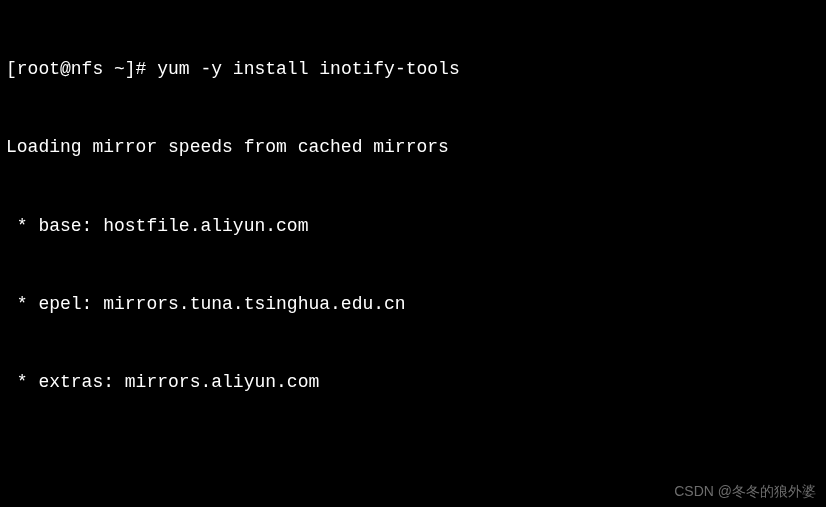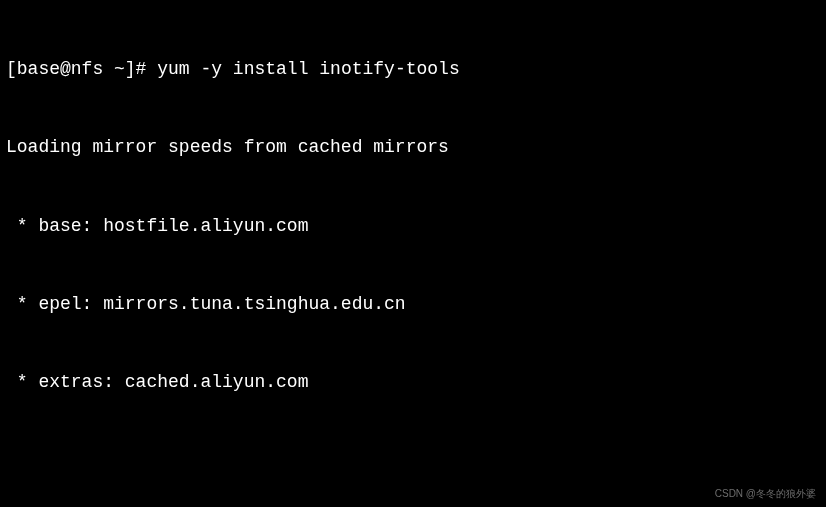--- a/index.html
+++ b/index.html
@@ -27,34 +27,34 @@
       white-space: pre;
     }
     .prompt-host {
       color: #ffffff;
     }
     .watermark {
       position: absolute;
       bottom: 6px;
       right: 10px;
       color: #888888;
-      font-size: 10px;
+      font-size: 14px;
       font-family: sans-serif;
       opacity: 0.8;
     }
   </style>
 </head>
 <body>
 
 <div class="terminal">
-  <span class="line"><span class="prompt-host">[base@nfs ~]#</span> <span>yum -y install inotify-tools</span></span>
+  <span class="line"><span class="prompt-host">[root@nfs ~]#</span> <span>yum -y install inotify-tools</span></span>
   <span class="line">Loading mirror speeds from cached mirrors</span>
   <span class="line"> * base: hostfile.aliyun.com</span>
   <span class="line"> * epel: mirrors.tuna.tsinghua.edu.cn</span>
-  <span class="line"> * extras: cached.aliyun.com</span>
+  <span class="line"> * extras: mirrors.aliyun.com</span>
   
   
   
   
   
   <span class="line"></span>
   
   <span class="line"></span>
   
   

